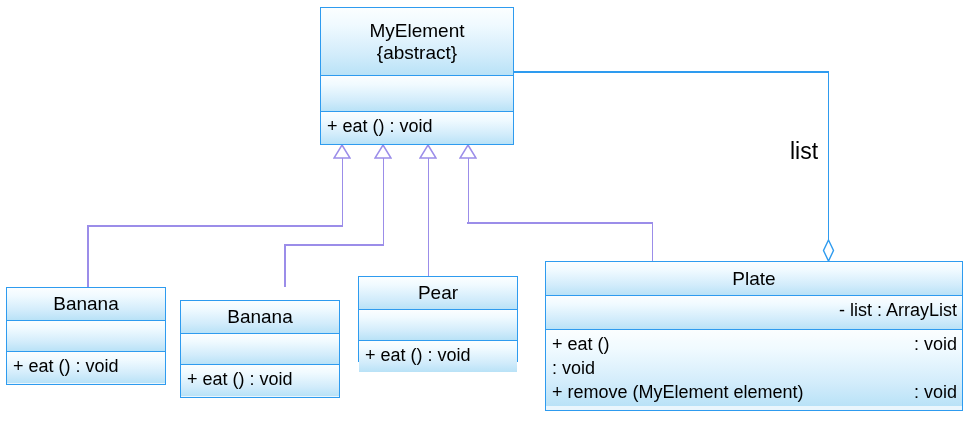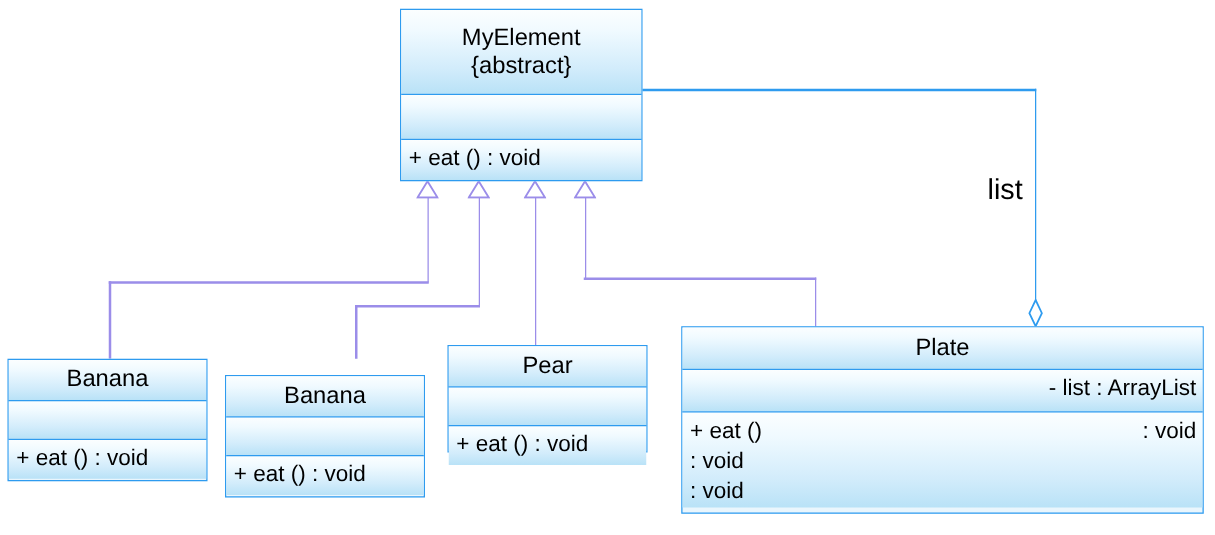--- a/index.html
+++ b/index.html
@@ -162,18 +162,19 @@
     </div>
     <div class="compartment c-ops" style="height:77px;">
       <span class="member-row">
         <span class="sig">+ eat ()</span>
         <span class="ret">: void</span>
       </span>
       <span class="member-row">
         <span class="ret">: void</span>
       </span>
       <span class="member-row">
+        <span class="sig">+ remove (MyElement element)</span>
         <span class="ret">: void</span>
       </span>
     </div>
   </div>
 
 </div>
 
 </body></html>

